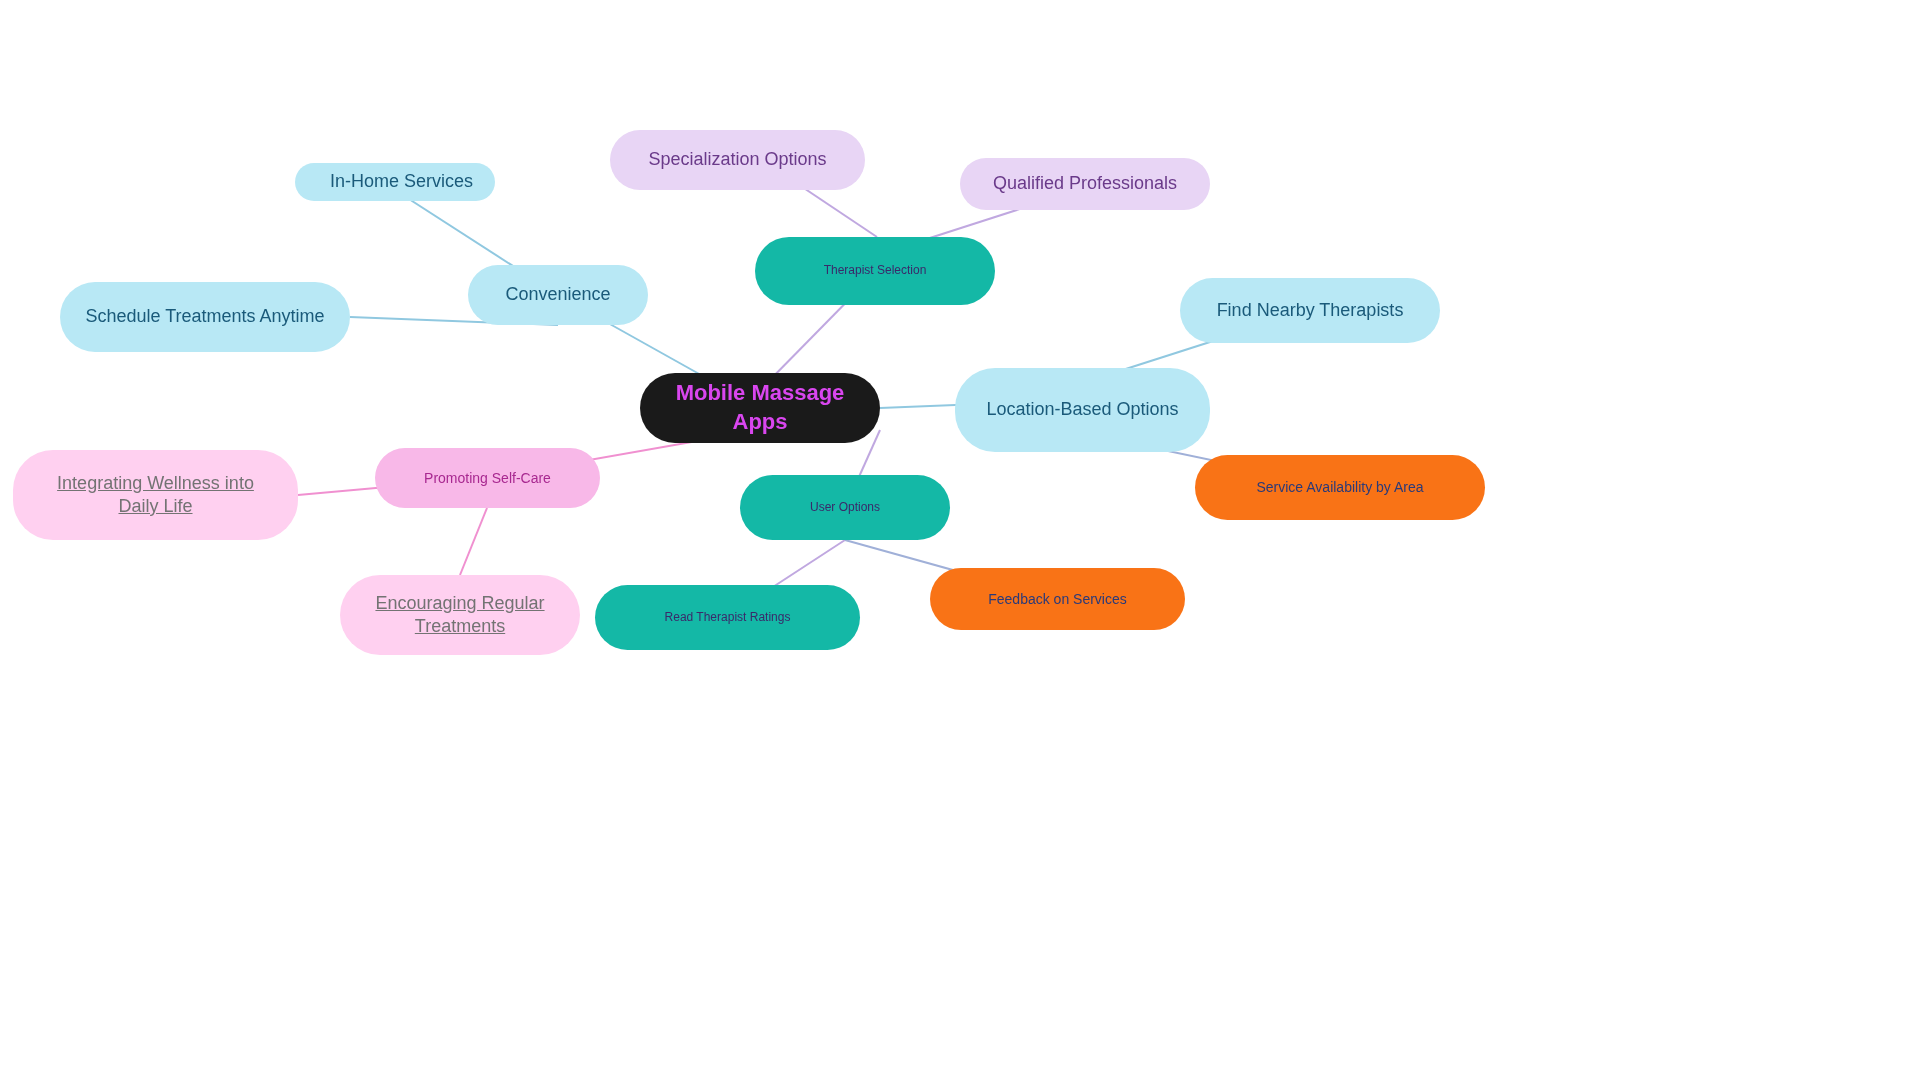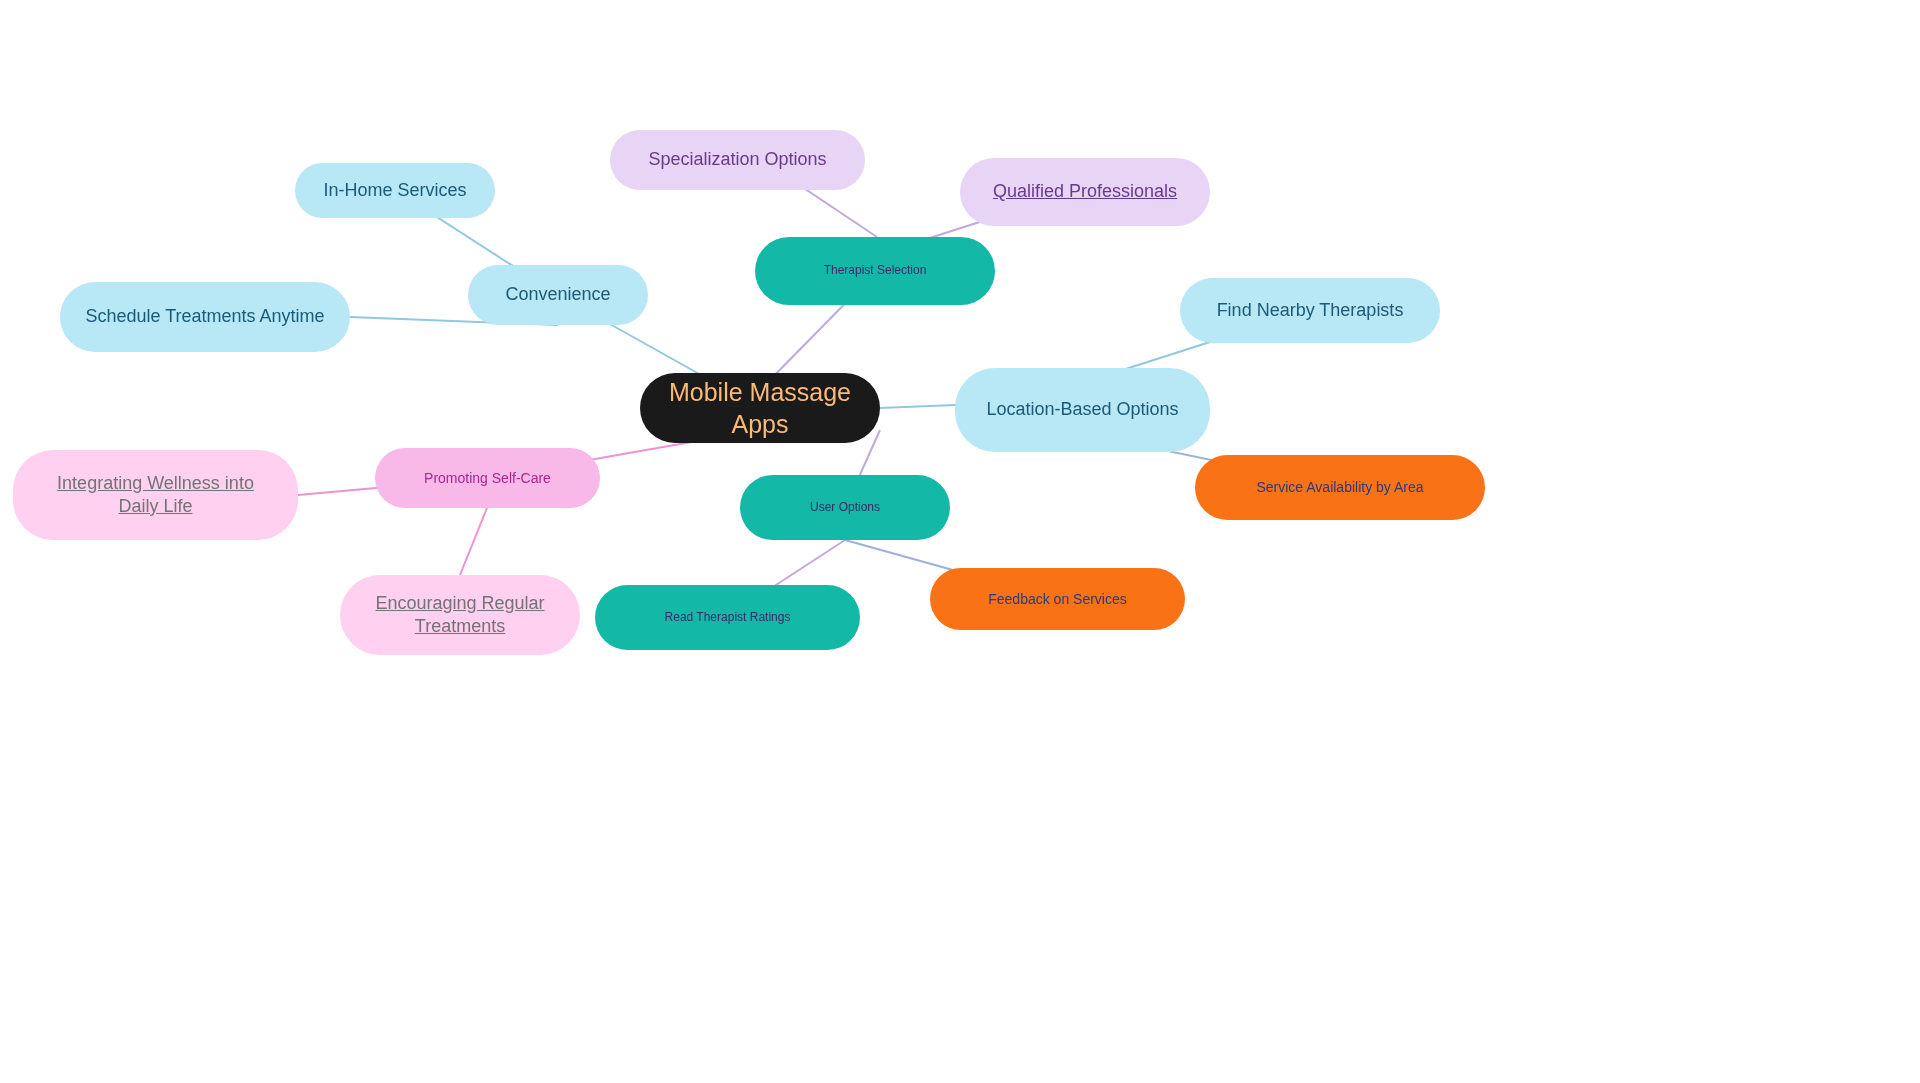--- a/index.html
+++ b/index.html
@@ -29,23 +29,23 @@
       justify-content: center;
       text-align: center;
       z-index: 2;
       cursor: pointer;
       padding: 14px 22px;
       line-height: 1.3;
     }
 
     .node-center {
       background: #1a1a1a;
-      color: #fdba74;
-      font-size: 25px;
-      font-weight: 400;
+      color: #d946ef;
+      font-size: 22px;
+      font-weight: 700;
       width: 240px;
       height: 70px;
       border-radius: 35px;
     }
 
     .node-blue {
       background: #b8e8f5;
       color: #1a5a7a;
       font-size: 18px;
       border: none;
@@ -105,37 +105,37 @@
   </svg>
 
 <div class="node node-center" style="left: 640px; top: 373px;">
   <span>Mobile Massage Apps</span>
 </div>
 
 <div class="node node-blue" style="left: 468px; top: 265px; width: 180px; height: 60px;">
   <span>Convenience</span>
 </div>
 
-<div class="node node-blue" style="left: 295px; top: 163px; width: 200px; height: 55px;">
+<div class="node node-blue" style="left: 295px; top: 163px; width: 200px; height: 38px; justify-content: flex-end;">
   <span>In-Home Services</span>
 </div>
 
 <div class="node node-blue" style="left: 60px; top: 282px; width: 290px; height: 70px;">
   <span>Schedule Treatments Anytime</span>
 </div>
 
 <div class="node node-purple-mid" style="left: 755px; top: 237px; width: 240px; height: 68px;">
   <span>Therapist Selection</span>
 </div>
 
 <div class="node node-purple-light" style="left: 610px; top: 130px; width: 255px; height: 60px;">
   <span>Specialization Options</span>
 </div>
 
-<div class="node node-purple-light" style="left: 960px; top: 158px; width: 250px; height: 68px; text-decoration: underline;">
+<div class="node node-purple-light" style="left: 960px; top: 158px; width: 250px; height: 52px;">
   <span>Qualified Professionals</span>
 </div>
 
 <div class="node node-pink" style="left: 375px; top: 448px; width: 225px; height: 60px;">
   <span>Promoting Self-Care</span>
 </div>
 
 <div class="node node-pink-light" style="left: 13px; top: 450px; width: 285px; height: 90px;">
   <span>Integrating Wellness into Daily Life</span>
 </div>

